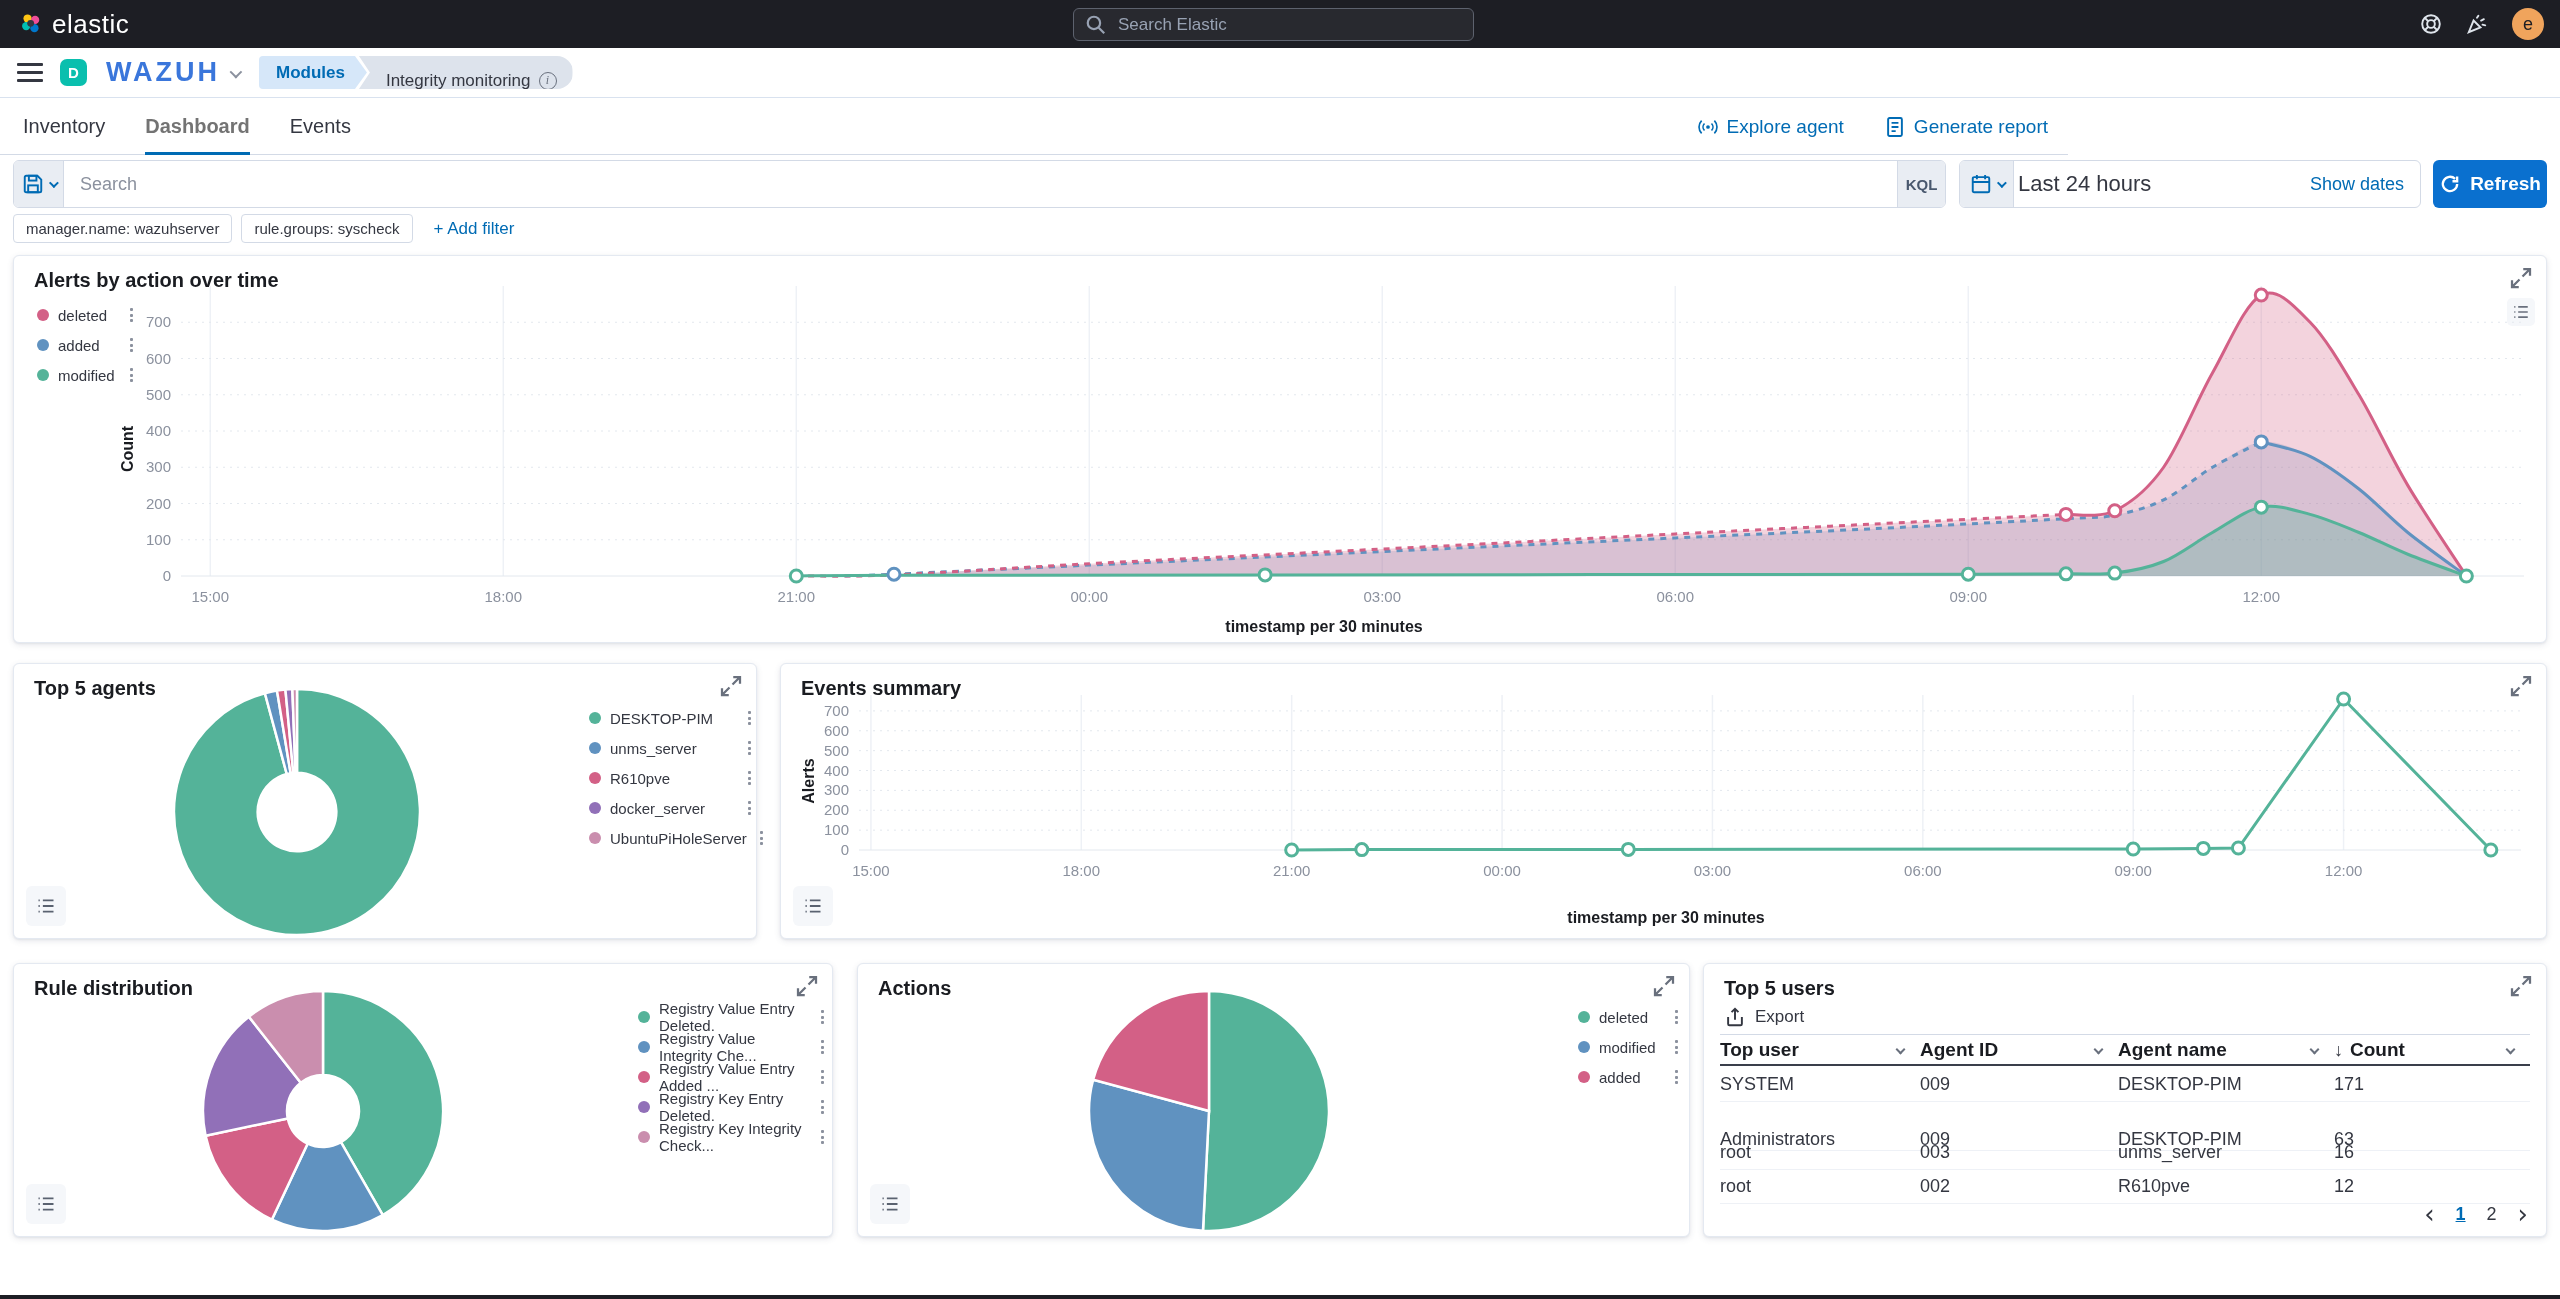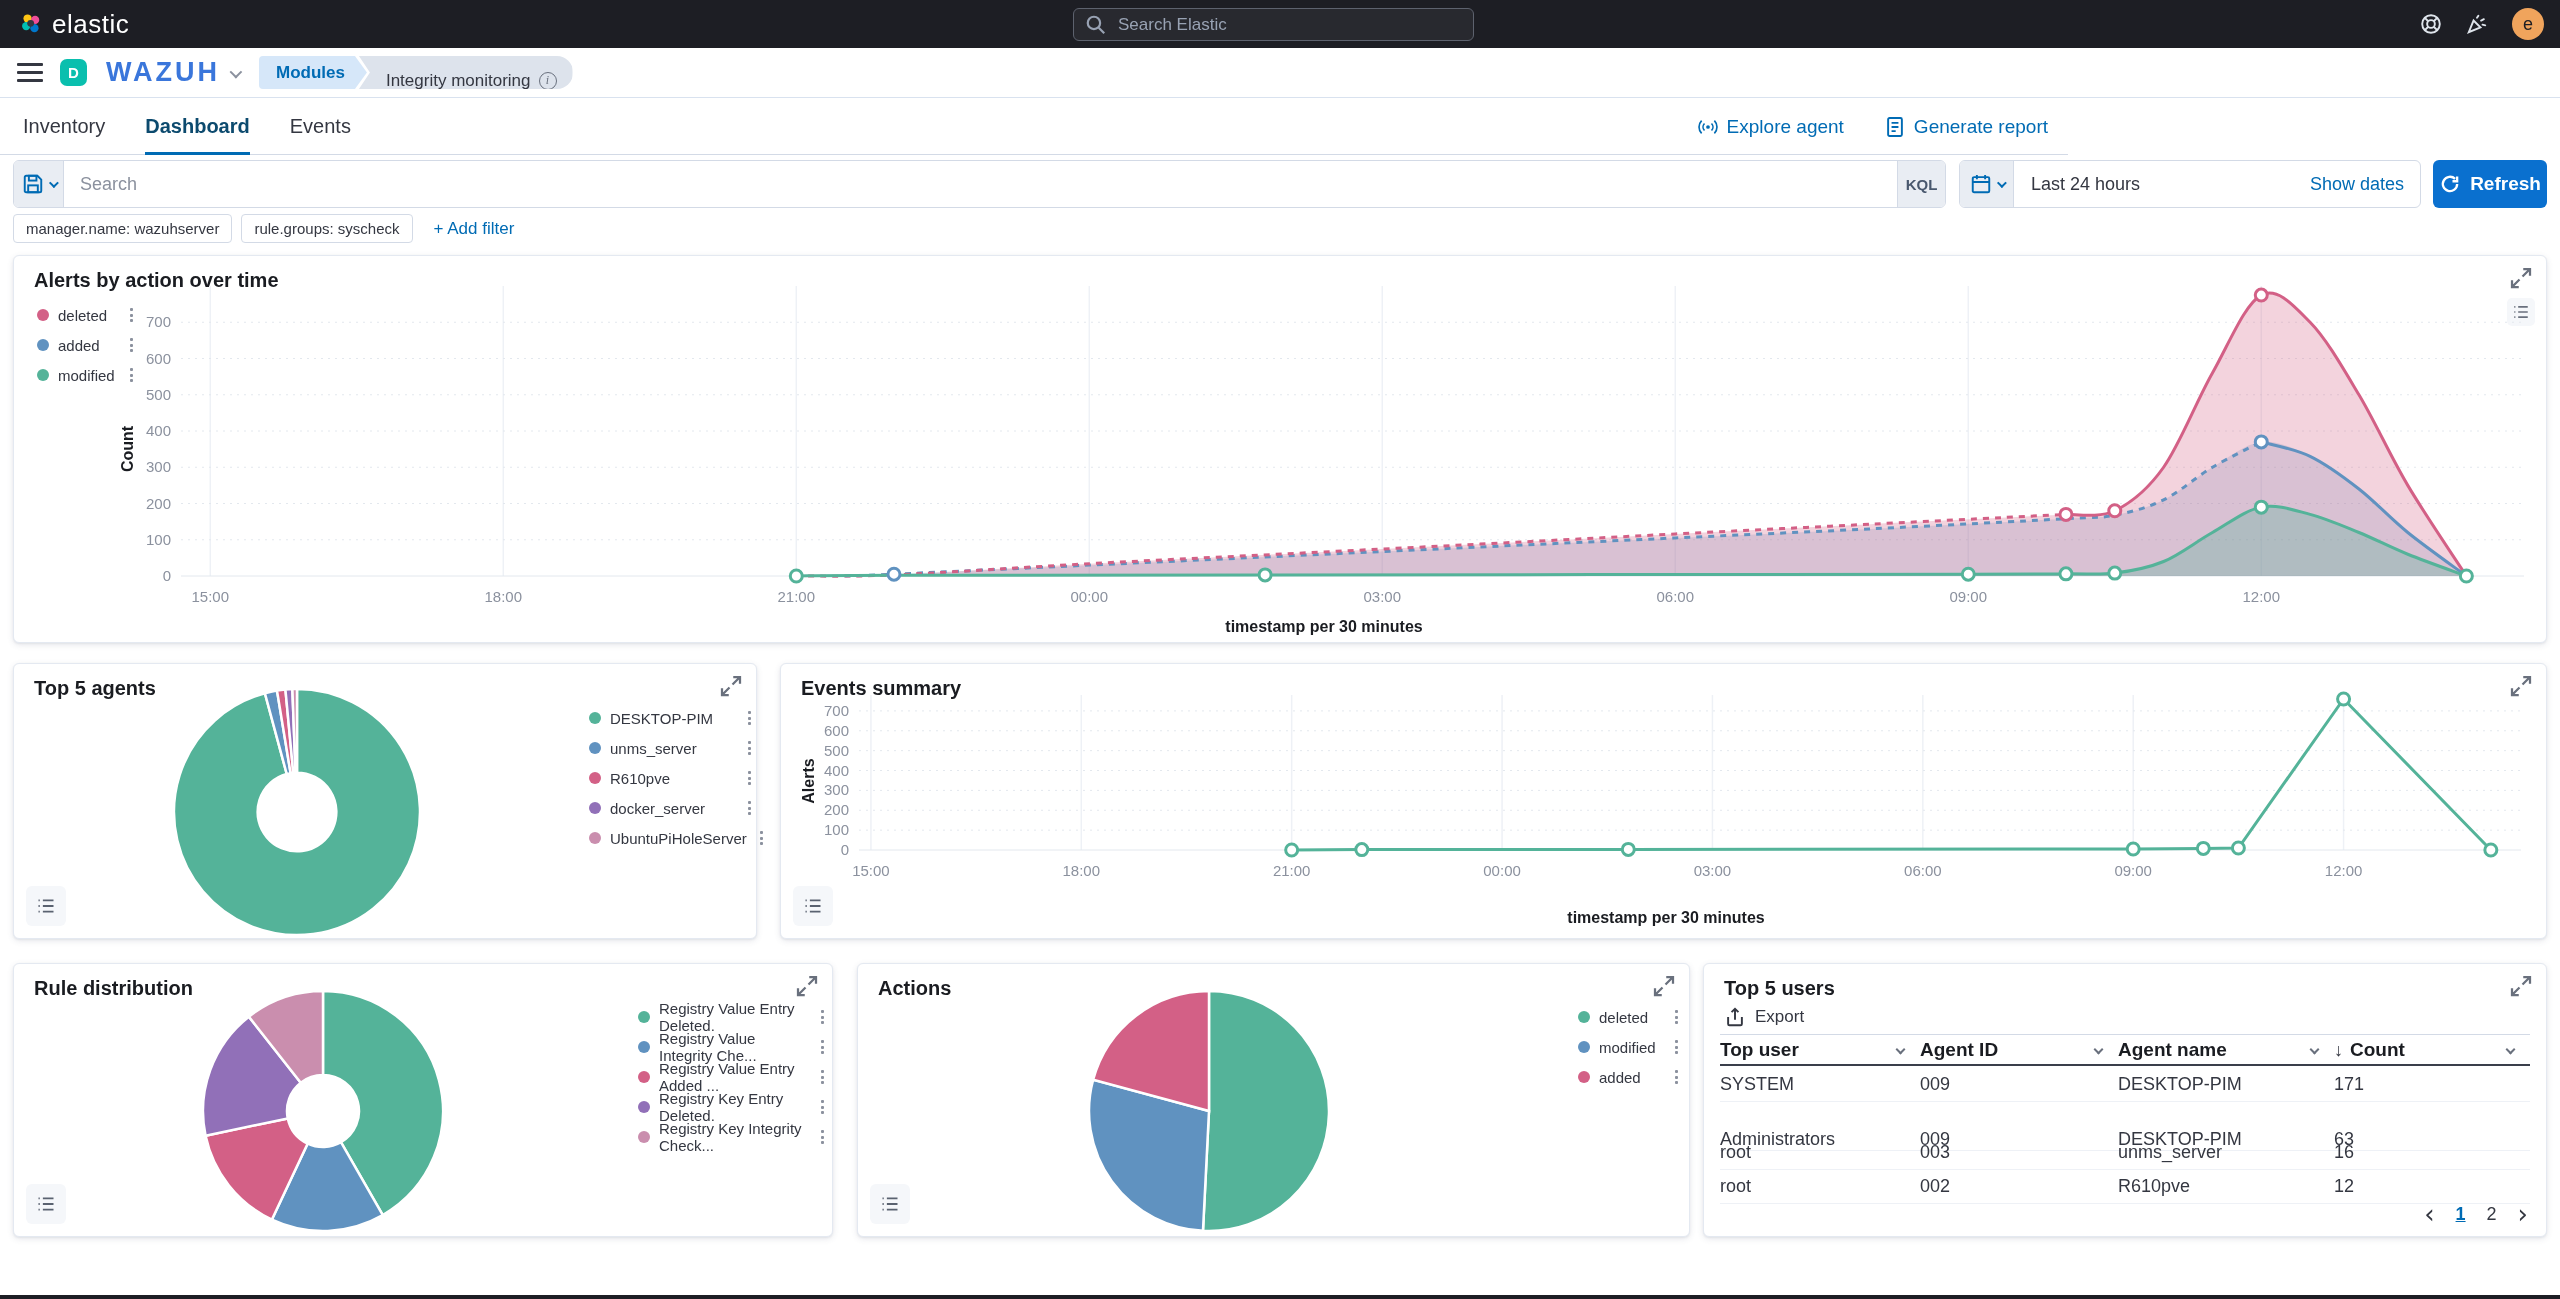--- a/index.html
+++ b/index.html
@@ -41,21 +41,21 @@
   .crumb.current { background:#dde3ec; color:#343741; padding:16px 16px 0 27px; margin-left:-8px; border-radius:0 16px 16px 0;
     clip-path:polygon(0 0, 100% 0, 100% 100%, 0 100%, 11px 50%); gap:8px; }
   .info-i { width:18px; height:18px; border:1.5px solid #69707d; border-radius:50%; color:#69707d; font-size:12px; font-style:italic;
     display:inline-flex; align-items:center; justify-content:center; font-family:"Liberation Serif", serif; }
   .info-i::before { content:"i"; }
 
   
   .tabrow { position:absolute; left:0; top:98px; width:2068px; height:57px; background:#fff; border-bottom:1px solid #d3dae6; }
   .tabs { position:absolute; left:23px; top:0; height:57px; display:flex; gap:40px; align-items:center; }
   .tab { font-size:20px; color:#343741; position:relative; height:57px; display:flex; align-items:center; cursor:pointer; }
-  .tab.active { color:#0c4a6e; font-weight:600; }
+  .tab.active { color:#737373; font-weight:600; }
   .tab.active::after { content:""; position:absolute; left:0; right:0; bottom:0; height:3px; background:#006bb4; }
   .tab-actions { position:absolute; right:20px; top:0; height:57px; display:flex; gap:40px; align-items:center; }
   .blue-link { color:#006bb4; font-size:19px; display:flex; align-items:center; gap:8px; cursor:pointer; }
   .licon { width:22px; height:22px; }
 
   
   .querybar { position:absolute; left:13px; top:160px; width:1933px; height:48px; border:1px solid #d3dae6; border-radius:6px;
     background:#fff; display:flex; align-items:stretch; overflow:hidden; }
   .qb-left { width:50px; background:#e9edf3; border-right:1px solid #d3dae6; display:flex; align-items:center; justify-content:center;
     gap:5px; color:#006bb4; cursor:pointer; }
@@ -63,21 +63,21 @@
   .querybar input { flex:1; border:none; outline:none; padding:0 16px; font-size:18px; font-family:inherit; color:#343741; }
   .querybar input::placeholder { color:#8b919e; }
   .qb-kql { width:48px; background:#e9edf3; border-left:1px solid #d3dae6; display:flex; align-items:center; justify-content:center;
     font-size:15px; font-weight:700; color:#49586e; cursor:pointer; }
 
   .datepicker { position:absolute; left:1959px; top:160px; width:462px; height:48px; border:1px solid #d3dae6; border-radius:6px;
     background:#fff; display:flex; align-items:stretch; overflow:hidden; }
   .dp-left { width:54px; background:#e9edf3; border-right:1px solid #d3dae6; display:flex; align-items:center; justify-content:center;
     gap:5px; color:#006bb4; cursor:pointer; }
   .dp-left .chev { width:7px; height:7px; border-width:2px; }
-  .dp-text { flex:1; display:flex; align-items:center; padding-left:17px; font-size:18px; color:#343741; }
+  .dp-text { flex:1; display:flex; align-items:center; padding-left:4px; font-size:22px; color:#343741; }
   .dp-show { display:flex; align-items:center; padding-right:16px; color:#006bb4; font-size:18px; cursor:pointer; }
   .refresh-btn { position:absolute; left:2433px; top:160px; width:114px; height:48px; border-radius:6px; background:#0a70cf;
     color:#fff; font-size:19px; font-weight:600; display:flex; align-items:center; justify-content:center; gap:9px; cursor:pointer; }
 
   .filters { position:absolute; left:13px; top:214px; display:flex; align-items:center; gap:9px; }
   .pill { border:1px solid #d3dae6; border-radius:4px; background:#fff; padding:5px 12px; font-size:15px; color:#343741; cursor:pointer; }
   .addfilter { margin-left:12px; color:#006bb4; font-size:17px; cursor:pointer; }
 
   
   .panel { position:absolute; background:#fff; border:1px solid #e4e9f1; border-radius:6px;

